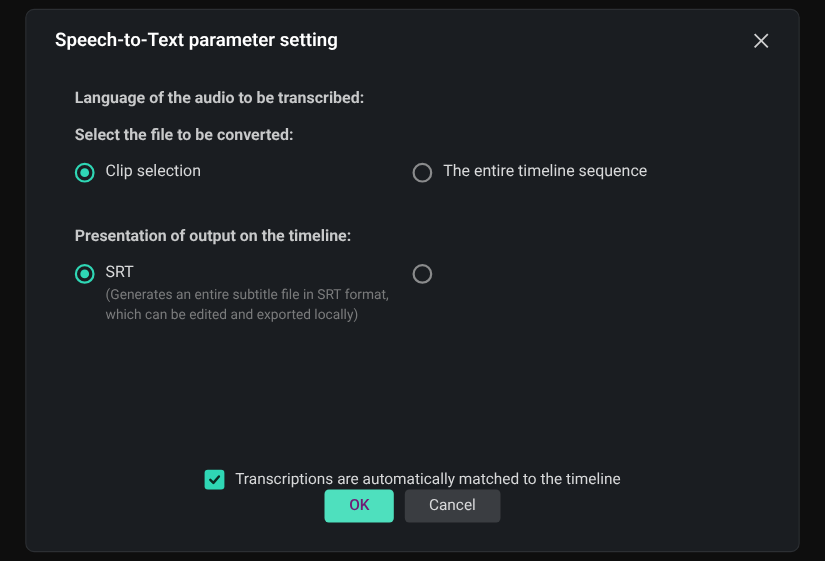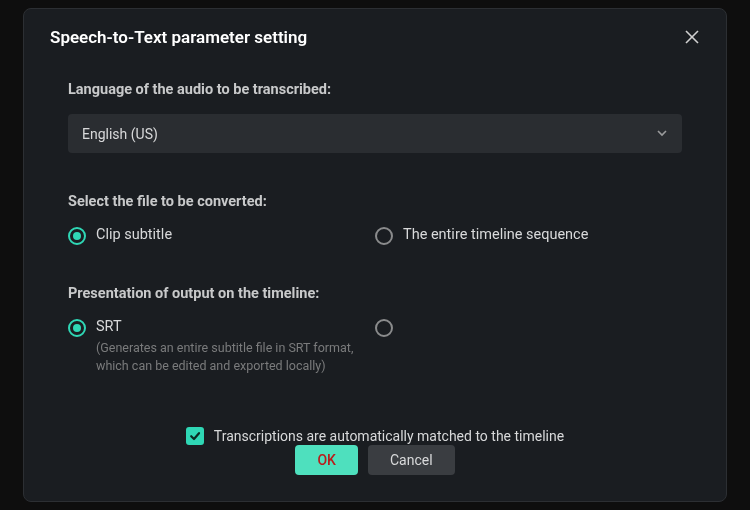--- a/index.html
+++ b/index.html
@@ -161,21 +161,21 @@
   .btn {
     padding: 7px 22px;
     border-radius: 4px;
     font-size: 14px;
     cursor: pointer;
     border: none;
     font-family: inherit;
   }
   .btn-ok {
     background: #4ee0be;
-    color: #b91c1c;
+    color: #701a75;
     font-weight: 500;
   }
   .btn-cancel {
     background: #3a3d41;
     color: #d8d9da;
   }
 </style>
 </head>
 <body>
 
@@ -185,34 +185,26 @@
     <div class="close-btn">
       <svg width="16" height="16" viewBox="0 0 16 16" fill="none" stroke="currentColor" stroke-width="1.6">
         <line x1="2" y1="2" x2="14" y2="14"></line>
         <line x1="14" y1="2" x2="2" y2="14"></line>
       </svg>
     </div>
   </div>
 
   <div class="dialog-body">
     <div class="section-label">Language of the audio to be transcribed:</div>
-    <div class="select-box">
-      <span class="select-value">English (US)</span>
-      <span class="chevron">
-        <svg width="12" height="12" viewBox="0 0 12 12" fill="none" stroke="currentColor" stroke-width="1.6">
-          <polyline points="2,4 6,8 10,4"></polyline>
-        </svg>
-      </span>
-    </div>
 
     <div class="section-label">Select the file to be converted:</div>
     <div class="radio-row">
       <div class="radio-option">
         <div class="radio-circle selected"></div>
-        <div class="radio-label">Clip subtitle</div>
+        <div class="radio-label">Clip selection</div>
       </div>
       <div class="radio-option">
         <div class="radio-circle"></div>
         <div class="radio-label">The entire timeline sequence</div>
       </div>
     </div>
 
     <div class="section-label">Presentation of output on the timeline:</div>
     <div class="output-row">
       <div class="radio-option output">

